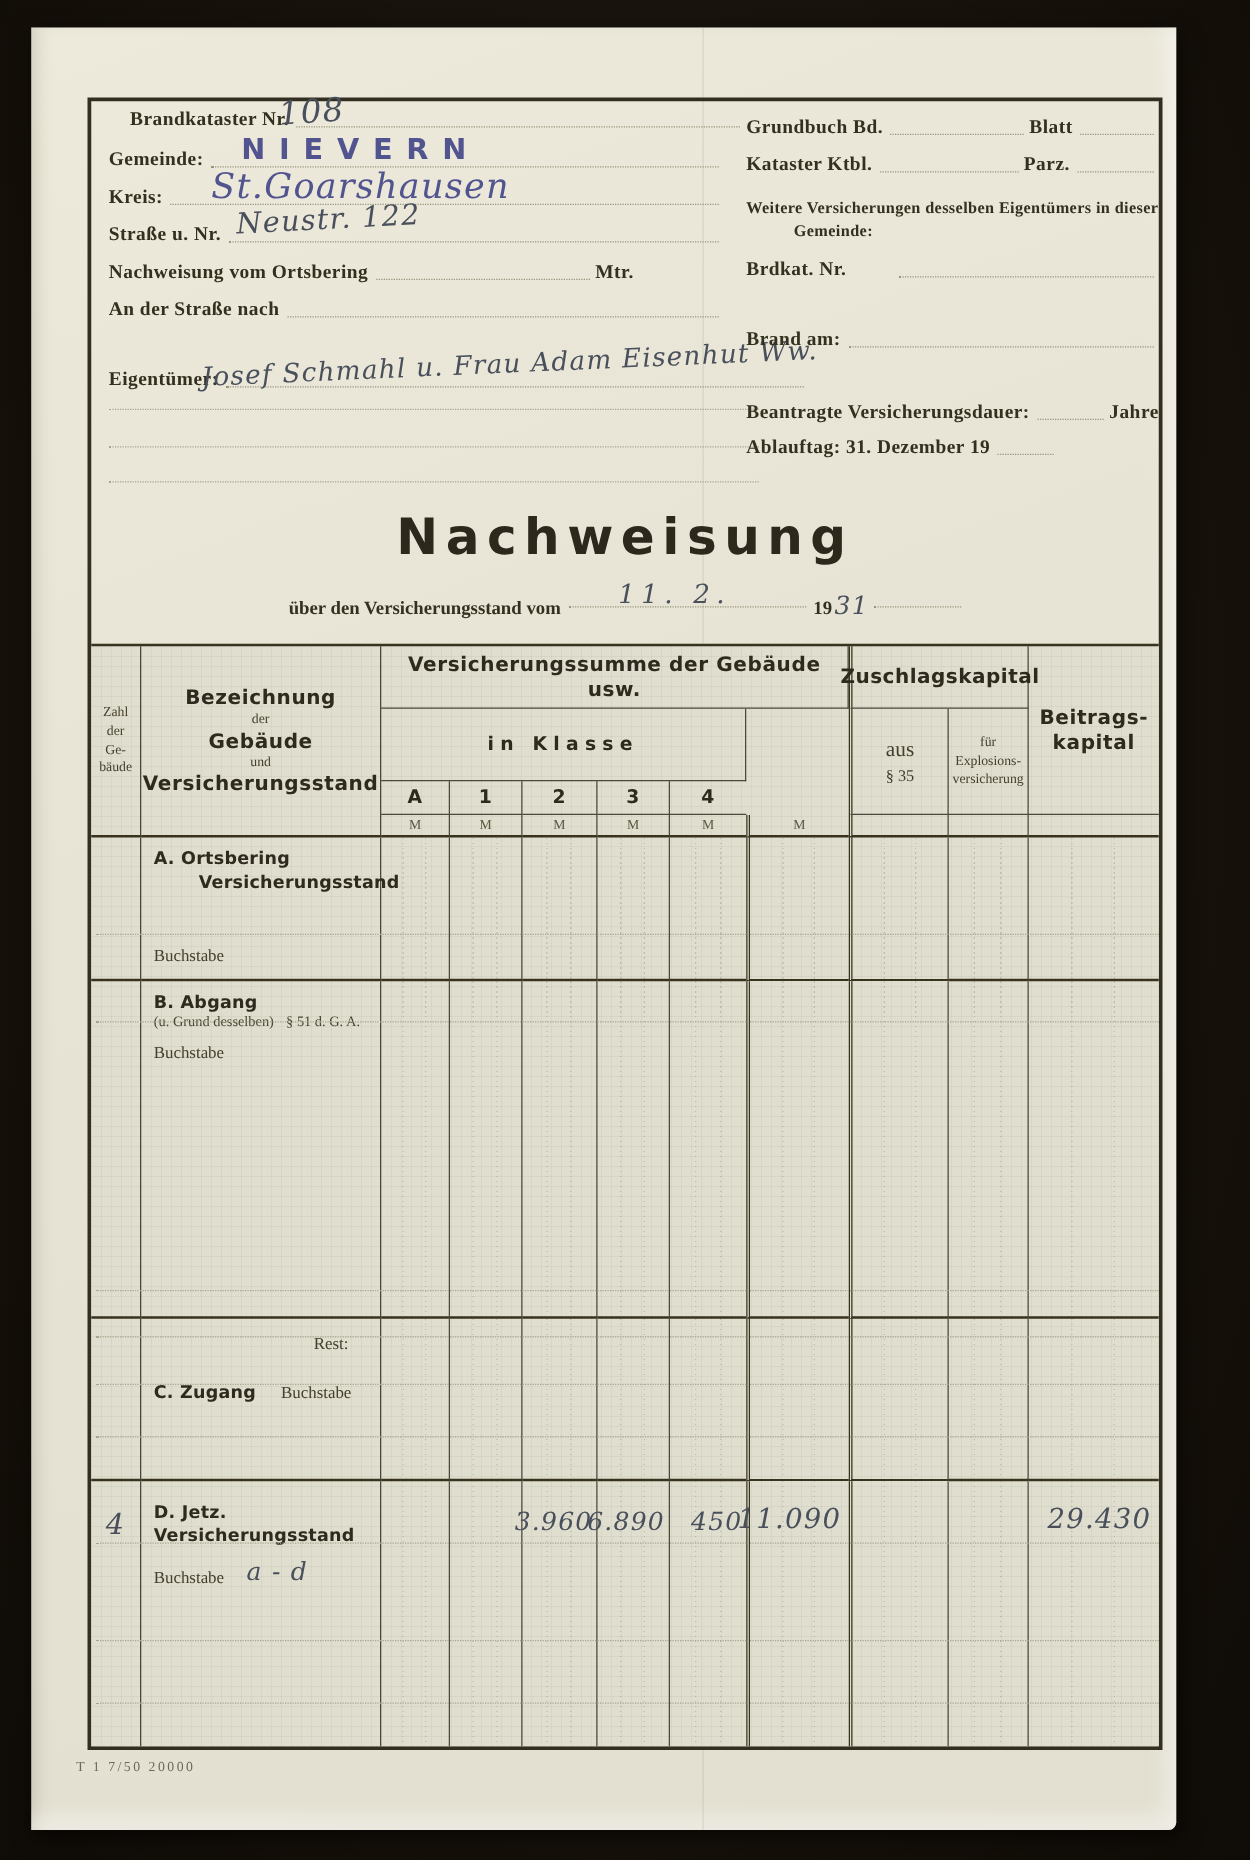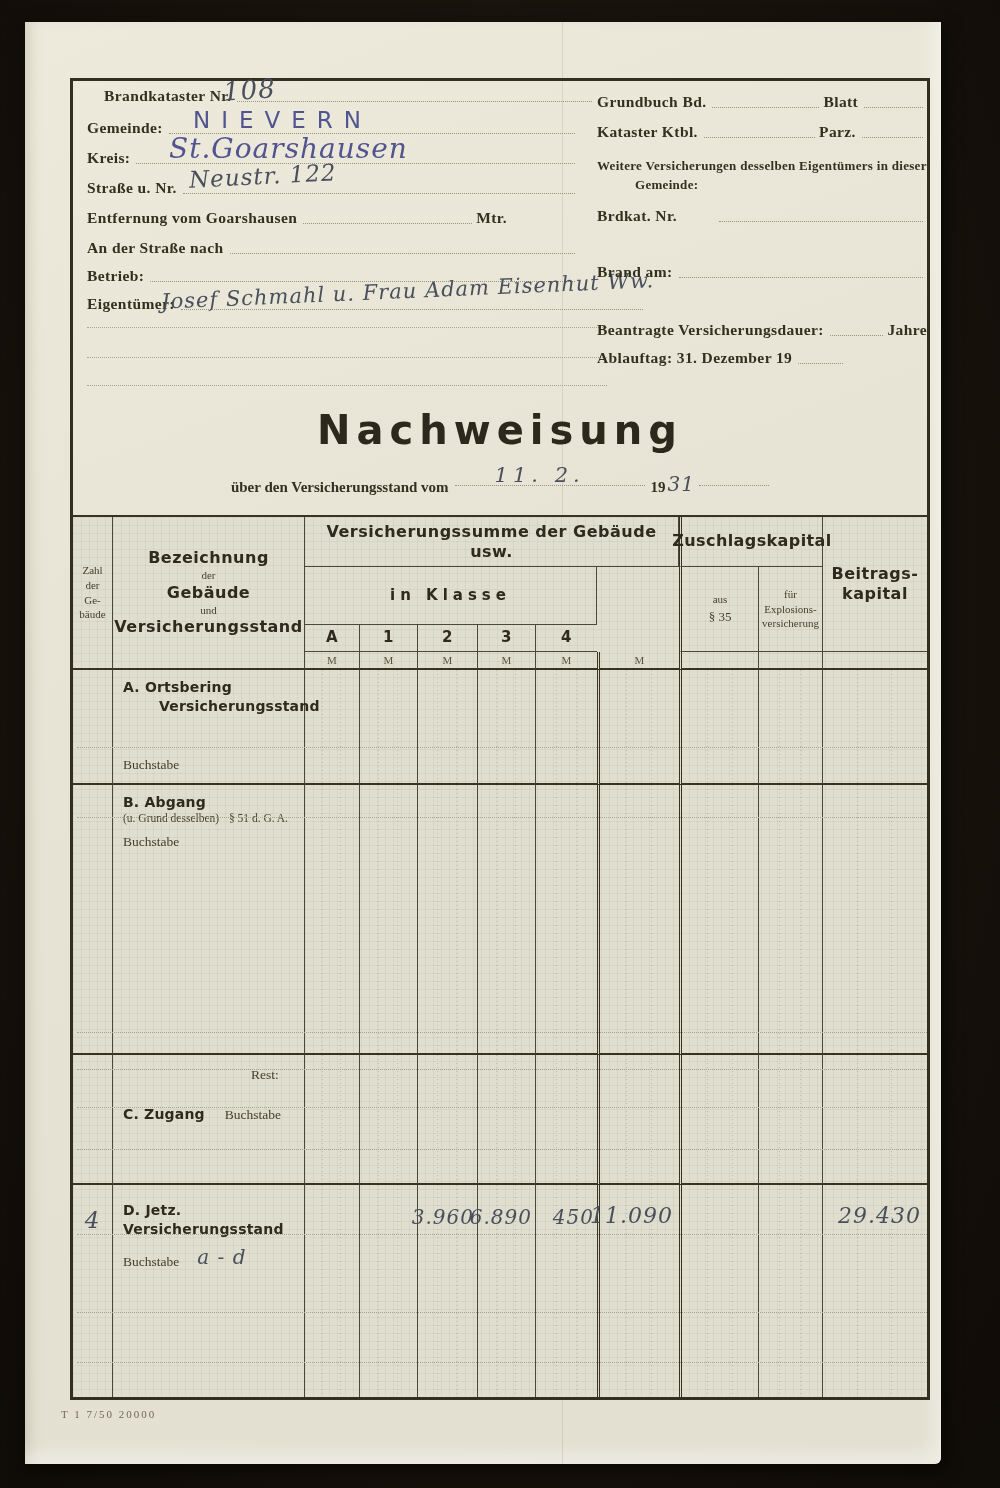--- a/index.html
+++ b/index.html
@@ -26,21 +26,21 @@
   .fl{position:absolute;display:flex;align-items:flex-end;}
   .lbl{font-family:"Liberation Serif",serif;font-weight:600;font-size:15.5px;color:#33301f;
        letter-spacing:.4px;white-space:nowrap;line-height:1.1;}
   .lbl-sm{font-size:13px;letter-spacing:.3px;}
   .dotfill{flex:1;border-bottom:1px dotted #97957c;height:4px;margin:0 4px 2px 6px;}
   .dotspan{border-bottom:1px dotted #97957c;height:4px;margin:0 4px 2px 6px;}
   .dotline{position:absolute;border-top:1px dotted #a4a68e;height:0;}
   
   .hw{font-family:"DejaVu Serif",serif;font-style:italic;color:#49505c;white-space:nowrap;
       letter-spacing:1px;}
-  .stamp-caps{position:absolute;font-family:"DejaVu Sans",sans-serif;font-weight:normal;
+  .stamp-caps{position:absolute;font-family:"DejaVu Sans",sans-serif;font-weight:bold;
       color:#3d4086;letter-spacing:11px;opacity:.88;white-space:nowrap;text-align:center;}
   .stamp-it{position:absolute;font-family:"DejaVu Serif",serif;font-style:italic;
       color:#3d4086;opacity:.88;letter-spacing:1px;white-space:nowrap;}
   
   .title-main{position:absolute;left:0;right:0;top:326px;text-align:center;
       font-family:"DejaVu Sans",sans-serif;font-weight:bold;font-size:40px;
       letter-spacing:6px;color:#2c281c;}
   .title-sub{position:absolute;left:0;right:0;top:398px;display:flex;justify-content:center;
       align-items:flex-start;}
   .title-sub .sub-txt{font-family:"Liberation Serif",serif;font-weight:600;font-size:15px;color:#33301f;}
@@ -65,21 +65,21 @@
   .dbl{border-left:3px double #37331f;}
   .hb{border-bottom:2px solid #37331f;}
   .rb{border-bottom:2px solid #37331f;}
   .nb{border-bottom:none;}
   .ctr{display:flex;flex-direction:column;align-items:center;justify-content:center;text-align:center;}
   .bsans{font-family:"DejaVu Sans",sans-serif;font-weight:bold;color:#2e2a1d;}
   .ser{font-family:"Liberation Serif",serif;color:#443f2c;}
   .h16{font-size:16px;letter-spacing:.5px;line-height:1.25;}
   .h15{font-size:15px;letter-spacing:.4px;line-height:1.3;}
   .s11{font-size:11px;line-height:1.35;}
-  .s12{font-size:11px;line-height:1.4;}
+  .s12{font-size:17px;line-height:1.4;}
   .klasse-sp{letter-spacing:5px;}
   .mrow{font-family:"Liberation Serif",serif;font-size:11px;color:#5b563f;}
   .num{
     background-image:
       repeating-linear-gradient(to bottom, rgba(130,134,108,.38) 0 1px, transparent 1px 4px),
       repeating-linear-gradient(to bottom, rgba(130,134,108,.38) 0 1px, transparent 1px 4px);
     background-size:1px 100%,1px 100%;
     background-position:33% 0,66% 0;
     background-repeat:no-repeat;
   }
@@ -123,34 +123,30 @@
       </div>
       <span class="stamp-it" style="left:96px;top:51px;font-size:28px;">St.Goarshausen</span>
 
       <div class="fl" style="left:14px;top:98px;width:492px;">
         <span class="lbl">Straße u. Nr.</span>
         <span class="dotfill"></span>
       </div>
       <span class="hw" style="position:absolute;left:116px;top:82px;font-size:23px;transform:rotate(-3deg);">Neustr. 122</span>
 
       <div class="fl" style="left:14px;top:128px;width:420px;">
-        <span class="lbl">Entfernung vom Goarshausen</span>
+        <span class="lbl">Nachweisung vom Ortsbering</span>
         <span class="dotfill"></span>
         <span class="lbl">Mtr.</span>
       </div>
 
       <div class="fl" style="left:14px;top:158px;width:492px;">
         <span class="lbl">An der Straße nach</span>
         <span class="dotfill"></span>
       </div>
 
-      <div class="fl" style="left:14px;top:186px;width:492px;">
-        <span class="lbl">Betrieb:</span>
-        <span class="dotfill"></span>
-      </div>
 
       <div class="fl" style="left:14px;top:214px;width:560px;">
         <span class="lbl">Eigentümer:</span>
         <span class="dotfill"></span>
       </div>
       <span class="hw" style="position:absolute;left:88px;top:198px;font-size:21px;transform:rotate(-2.5deg);">Josef Schmahl u. Frau Adam Eisenhut Ww.</span>
 
       <div class="dotline" style="left:14px;top:246px;width:520px;"></div>
       <div class="dotline" style="left:14px;top:276px;width:520px;"></div>
       <div class="dotline" style="left:14px;top:304px;width:520px;"></div>

